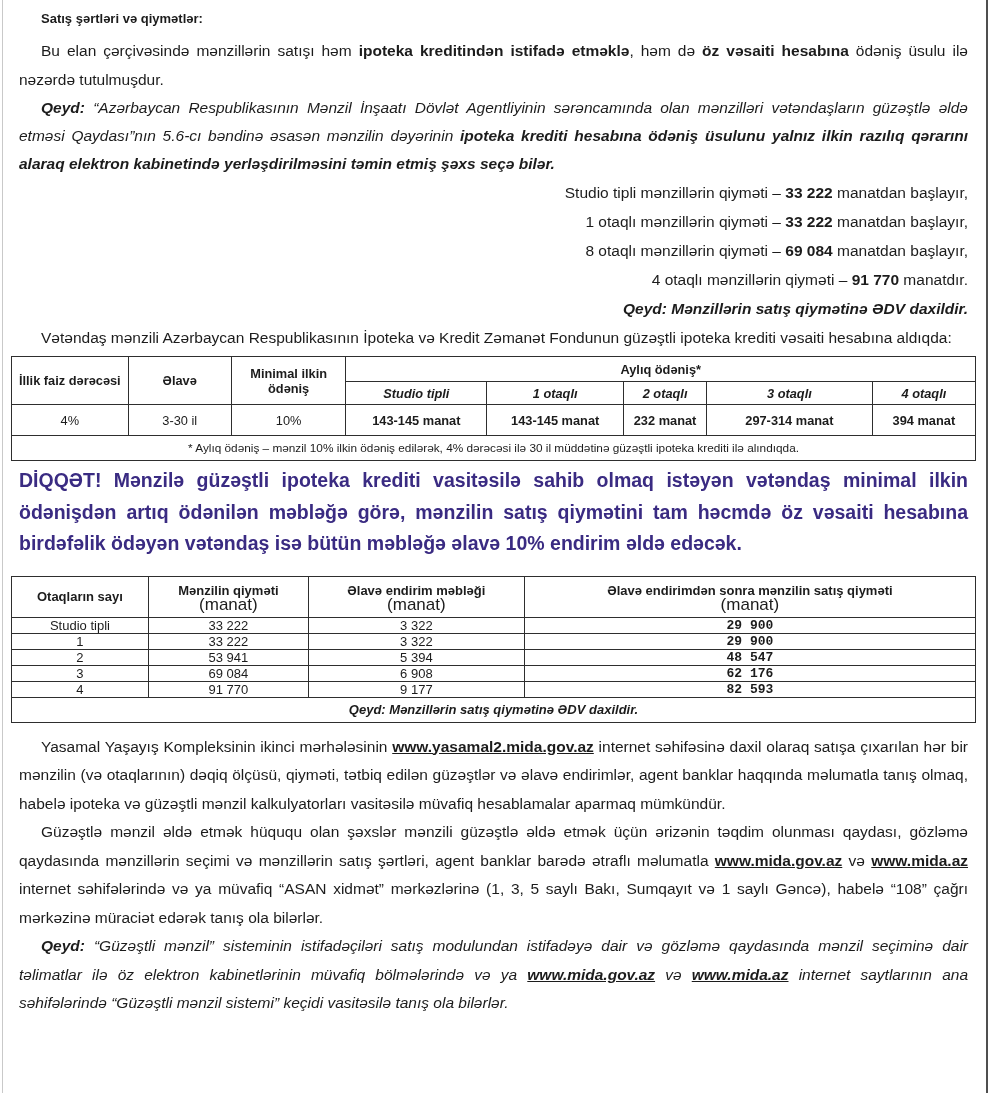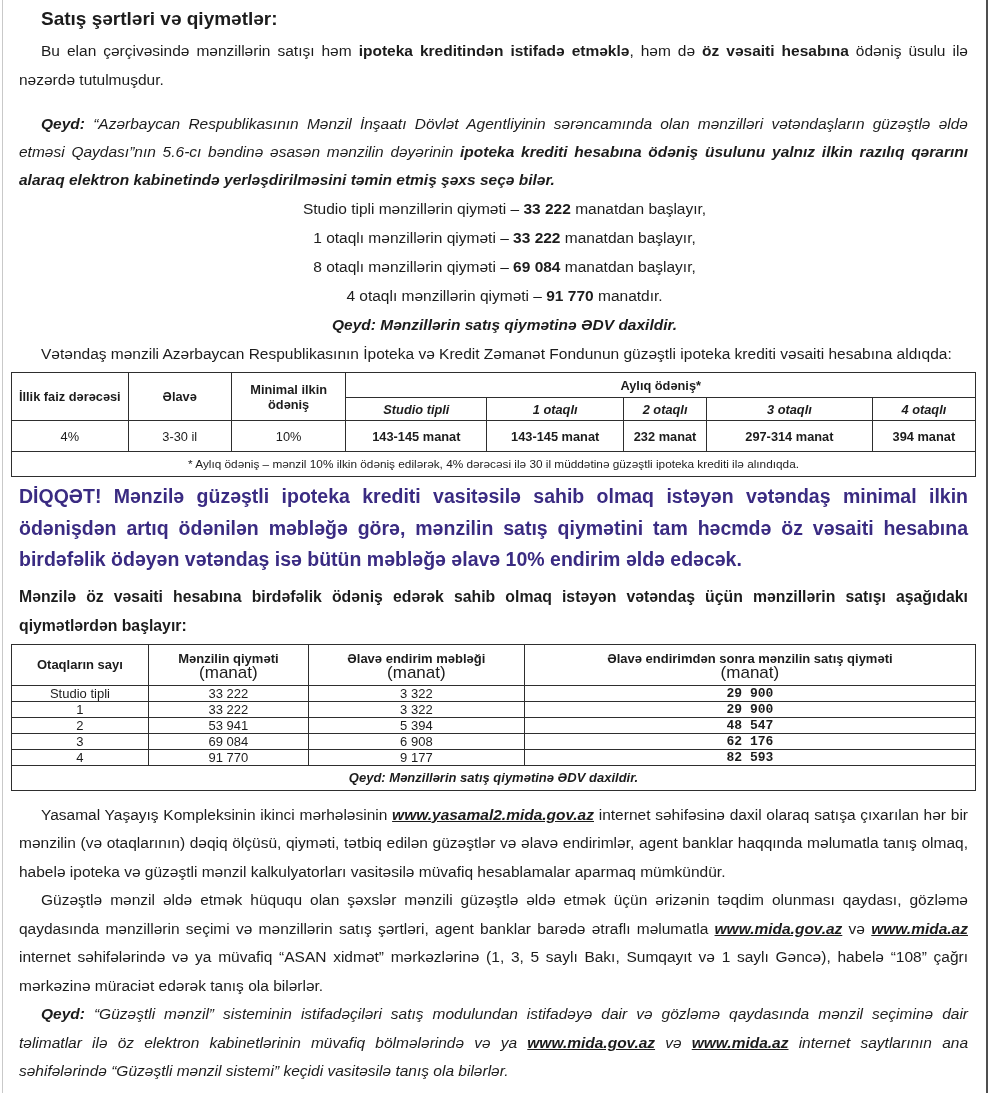--- a/index.html
+++ b/index.html
@@ -12,32 +12,32 @@
   .frame{
     box-sizing:border-box;
     margin-left:2px;margin-right:12px;
     border-left:1px solid #c9c9c9;
     border-right:2px solid #4f4f4f;
     min-height:1093px;
     padding:5px 18px 0 16px;
   }
   .b{font-weight:bold;}
   .i{font-style:italic;}
-  .u{text-decoration:underline;font-style:italic;}
+  .u{text-decoration:underline;}
   h1{
-    font-size:19px;line-height:24px;margin:2px 0 5px 0;
+    font-size:13px;line-height:24px;margin:2px 0 5px 0;
     padding-left:22px;font-weight:bold;
   }
   p{margin:0;font-size:15.5px;line-height:29px;text-align:justify;text-indent:22px;}
-  p.tight{line-height:28px;margin-top:16px;}
-  .price-line{font-size:15.5px;line-height:29px;padding-left:22px;text-align:center;text-indent:0;}
+  p.tight{line-height:28px;}
+  .price-line{font-size:15.5px;line-height:29px;padding-left:22px;text-align:right;text-indent:0;}
   .note-line{font-weight:bold;font-style:italic;}
   .attention{
     font-size:19.5px;line-height:31.5px;font-weight:bold;
-    text-indent:0;margin-top:4px;margin-bottom:6px;
+    text-indent:0;margin-top:4px;margin-bottom:16px;
   }
   .cash-intro{font-weight:bold;text-indent:0;font-size:15.8px;line-height:29px;}
   table{
     border-collapse:collapse;table-layout:fixed;
     width:calc(100% + 16px);margin-left:-8px;
   }
   th,td{border:1px solid #2e2e2e;text-align:center;vertical-align:middle;padding:1px 3px;}
   
   .t1{margin-top:4px;margin-bottom:2px;font-size:12.8px;}
   .t1 th{font-weight:bold;height:22px;line-height:15px;}
@@ -116,21 +116,20 @@
         <td class="strong">394 manat</td>
       </tr>
       <tr class="footrow">
         <td colspan="8">* Aylıq ödəniş – mənzil 10% ilkin ödəniş edilərək, 4% dərəcəsi ilə 30 il müddətinə güzəştli ipoteka krediti ilə alındıqda.</td>
       </tr>
     </tbody>
   </table>
 
   <p class="attention" style="color: rgb(58, 43, 130);">DİQQƏT! Mənzilə güzəştli ipoteka krediti vasitəsilə sahib olmaq istəyən vətəndaş minimal ilkin ödənişdən artıq ödənilən məbləğə görə, mənzilin satış qiymətini tam həcmdə öz vəsaiti hesabına birdəfəlik ödəyən vətəndaş isə bütün məbləğə əlavə 10% endirim əldə edəcək.</p>
 
-  <p class="cash-intro">Mənzilə öz vəsaiti hesabına birdəfəlik ödəniş edərək sahib olmaq istəyən vətəndaş üçün mənzillərin satışı aşağıdakı qiymətlərdən başlayır:</p>
 
   <table class="t2">
     <colgroup>
       <col style="width:14.2%">
         <col style="width:16.6%">
         <col style="width:22.4%">
         <col style="width:46.8%">
     </colgroup>
     <thead>
       <tr>

